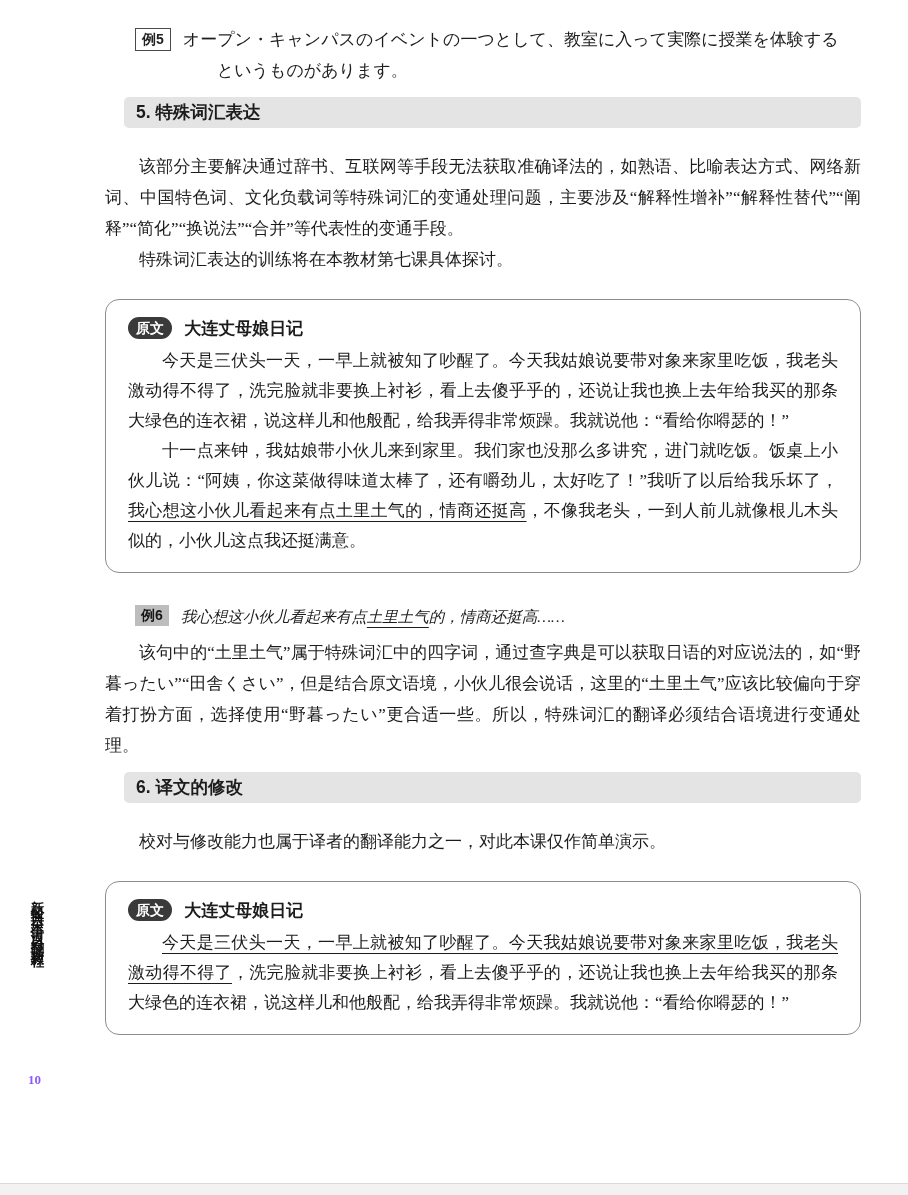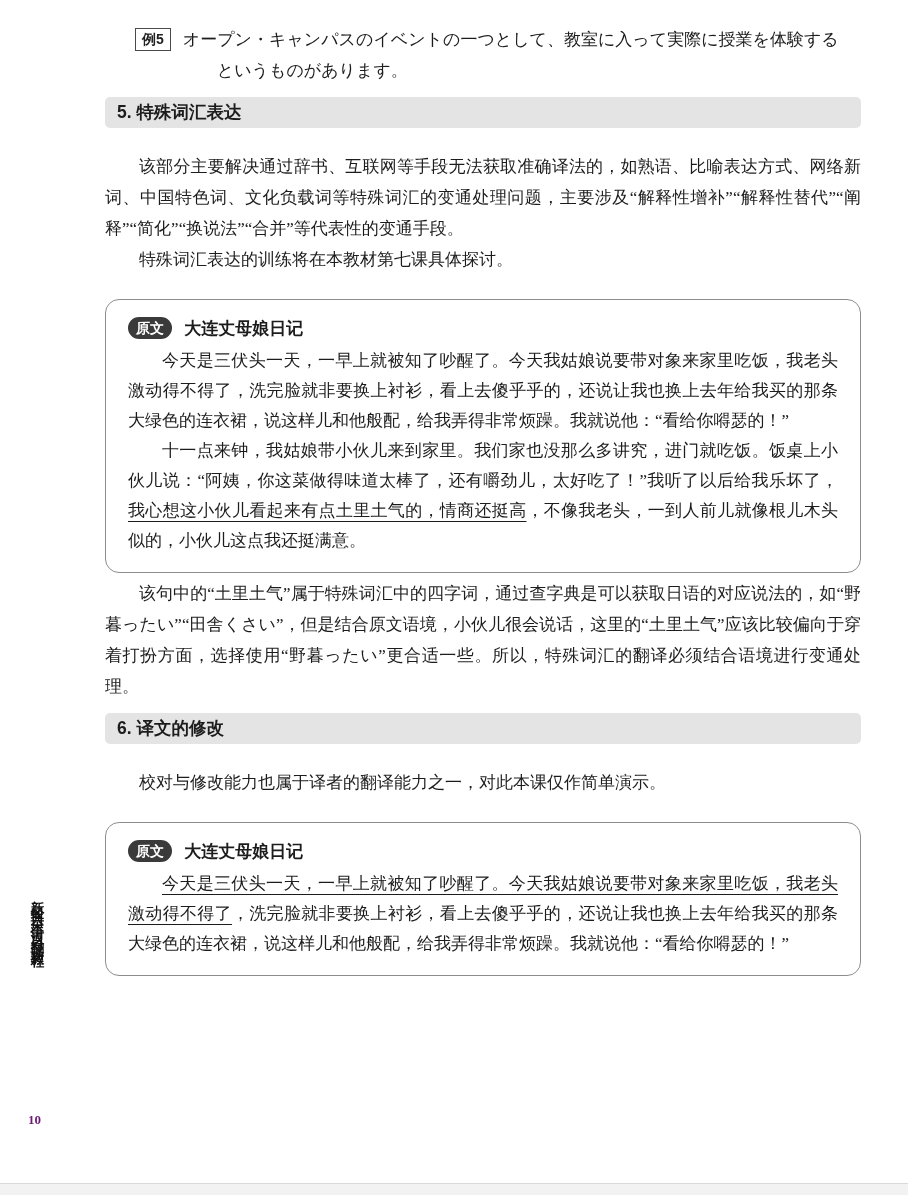--- a/index.html
+++ b/index.html
@@ -44,20 +44,21 @@
   .section-bar {
     background:#e4e4e4;
     border-radius:5px;
     padding:2px 12px;
     font-family:"Liberation Sans","DejaVu Sans",sans-serif;
     font-weight:bold;
     font-size:17.5px;
     line-height:27px;
     text-align:left;
     text-indent:0;
+    margin-left:19px;
   }
   .mt-bar { margin-top:11px; }
   .mt-para { margin-top:23px; }
 
   
   .source-box {
     border:1.5px solid #8d8d8d;
     border-radius:14px;
     padding:14px 22px 16px 22px;
     margin-top:24px;
@@ -95,24 +96,24 @@
     writing-mode:vertical-rl;
     text-orientation:upright;
     font-family:"Liberation Sans","DejaVu Sans",sans-serif;
     font-weight:bold;
     font-size:13.5px;
     letter-spacing:5px;
     color:#111;
   }
   .page-number {
     position:absolute;
-    left:28px; top:1112px;
+    left:28px; top:1072px;
     font-size:13px;
     font-weight:bold;
-    color:#701a75;
+    color:#8b5cf6;
   }
 
   .page-bottom-edge {
     position:absolute;
     left:0; right:0; bottom:0;
     height:12px;
     background:#f2f2f2;
     border-top:1px solid #d9d9d9;
   }
 </style>
@@ -140,20 +141,26 @@
 
   <div class="source-box">
     <div class="box-title-row">
       <span class="badge">原文</span>
       <span class="box-title">大连丈母娘日记</span>
     </div>
     <p class="para">今天是三伏头一天，一早上就被知了吵醒了。今天我姑娘说要带对象来家里吃饭，我老头激动得不得了，洗完脸就非要换上衬衫，看上去傻乎乎的，还说让我也换上去年给我买的那条大绿色的连衣裙，说这样儿和他般配，给我弄得非常烦躁。我就说他：“看给你嘚瑟的！”</p>
     <p class="para"><span>十一点来钟，我姑娘带小伙儿来到家里。我们家也没那么多讲究，进门就吃饭。饭桌上小伙儿说：“阿姨，你这菜做得味道太棒了，还有嚼劲儿，太好吃了！”我听了以后给我乐坏了，</span><span class="ul">我心想这小伙儿看起来有点土里土气的，情商还挺高</span><span>，不像我老头，一到人前儿就像根儿木头似的，小伙儿这点我还挺满意。</span></p>
   </div>
 
+  <div class="example-block ex6">
+    <span class="example-label filled">例6</span>
+    <div class="example-text kaiti">
+      <span>我心想这小伙儿看起来有点</span><span class="ul">土里土气</span><span>的，情商还挺高……</span>
+    </div>
+  </div>
 
   <p class="para mt-analysis">该句中的“土里土气”属于特殊词汇中的四字词，通过查字典是可以获取日语的对应说法的，如“野暮ったい”“田舎くさい”，但是结合原文语境，小伙儿很会说话，这里的“土里土气”应该比较偏向于穿着打扮方面，选择使用“野暮ったい”更合适一些。所以，特殊词汇的翻译必须结合语境进行变通处理。</p>
 
   <div class="section-bar mt-bar">6. 译文的修改</div>
 
   <p class="para mt-para">校对与修改能力也属于译者的翻译能力之一，对此本课仅作简单演示。</p>
 
   <div class="source-box">
     <div class="box-title-row">
       <span class="badge">原文</span>

